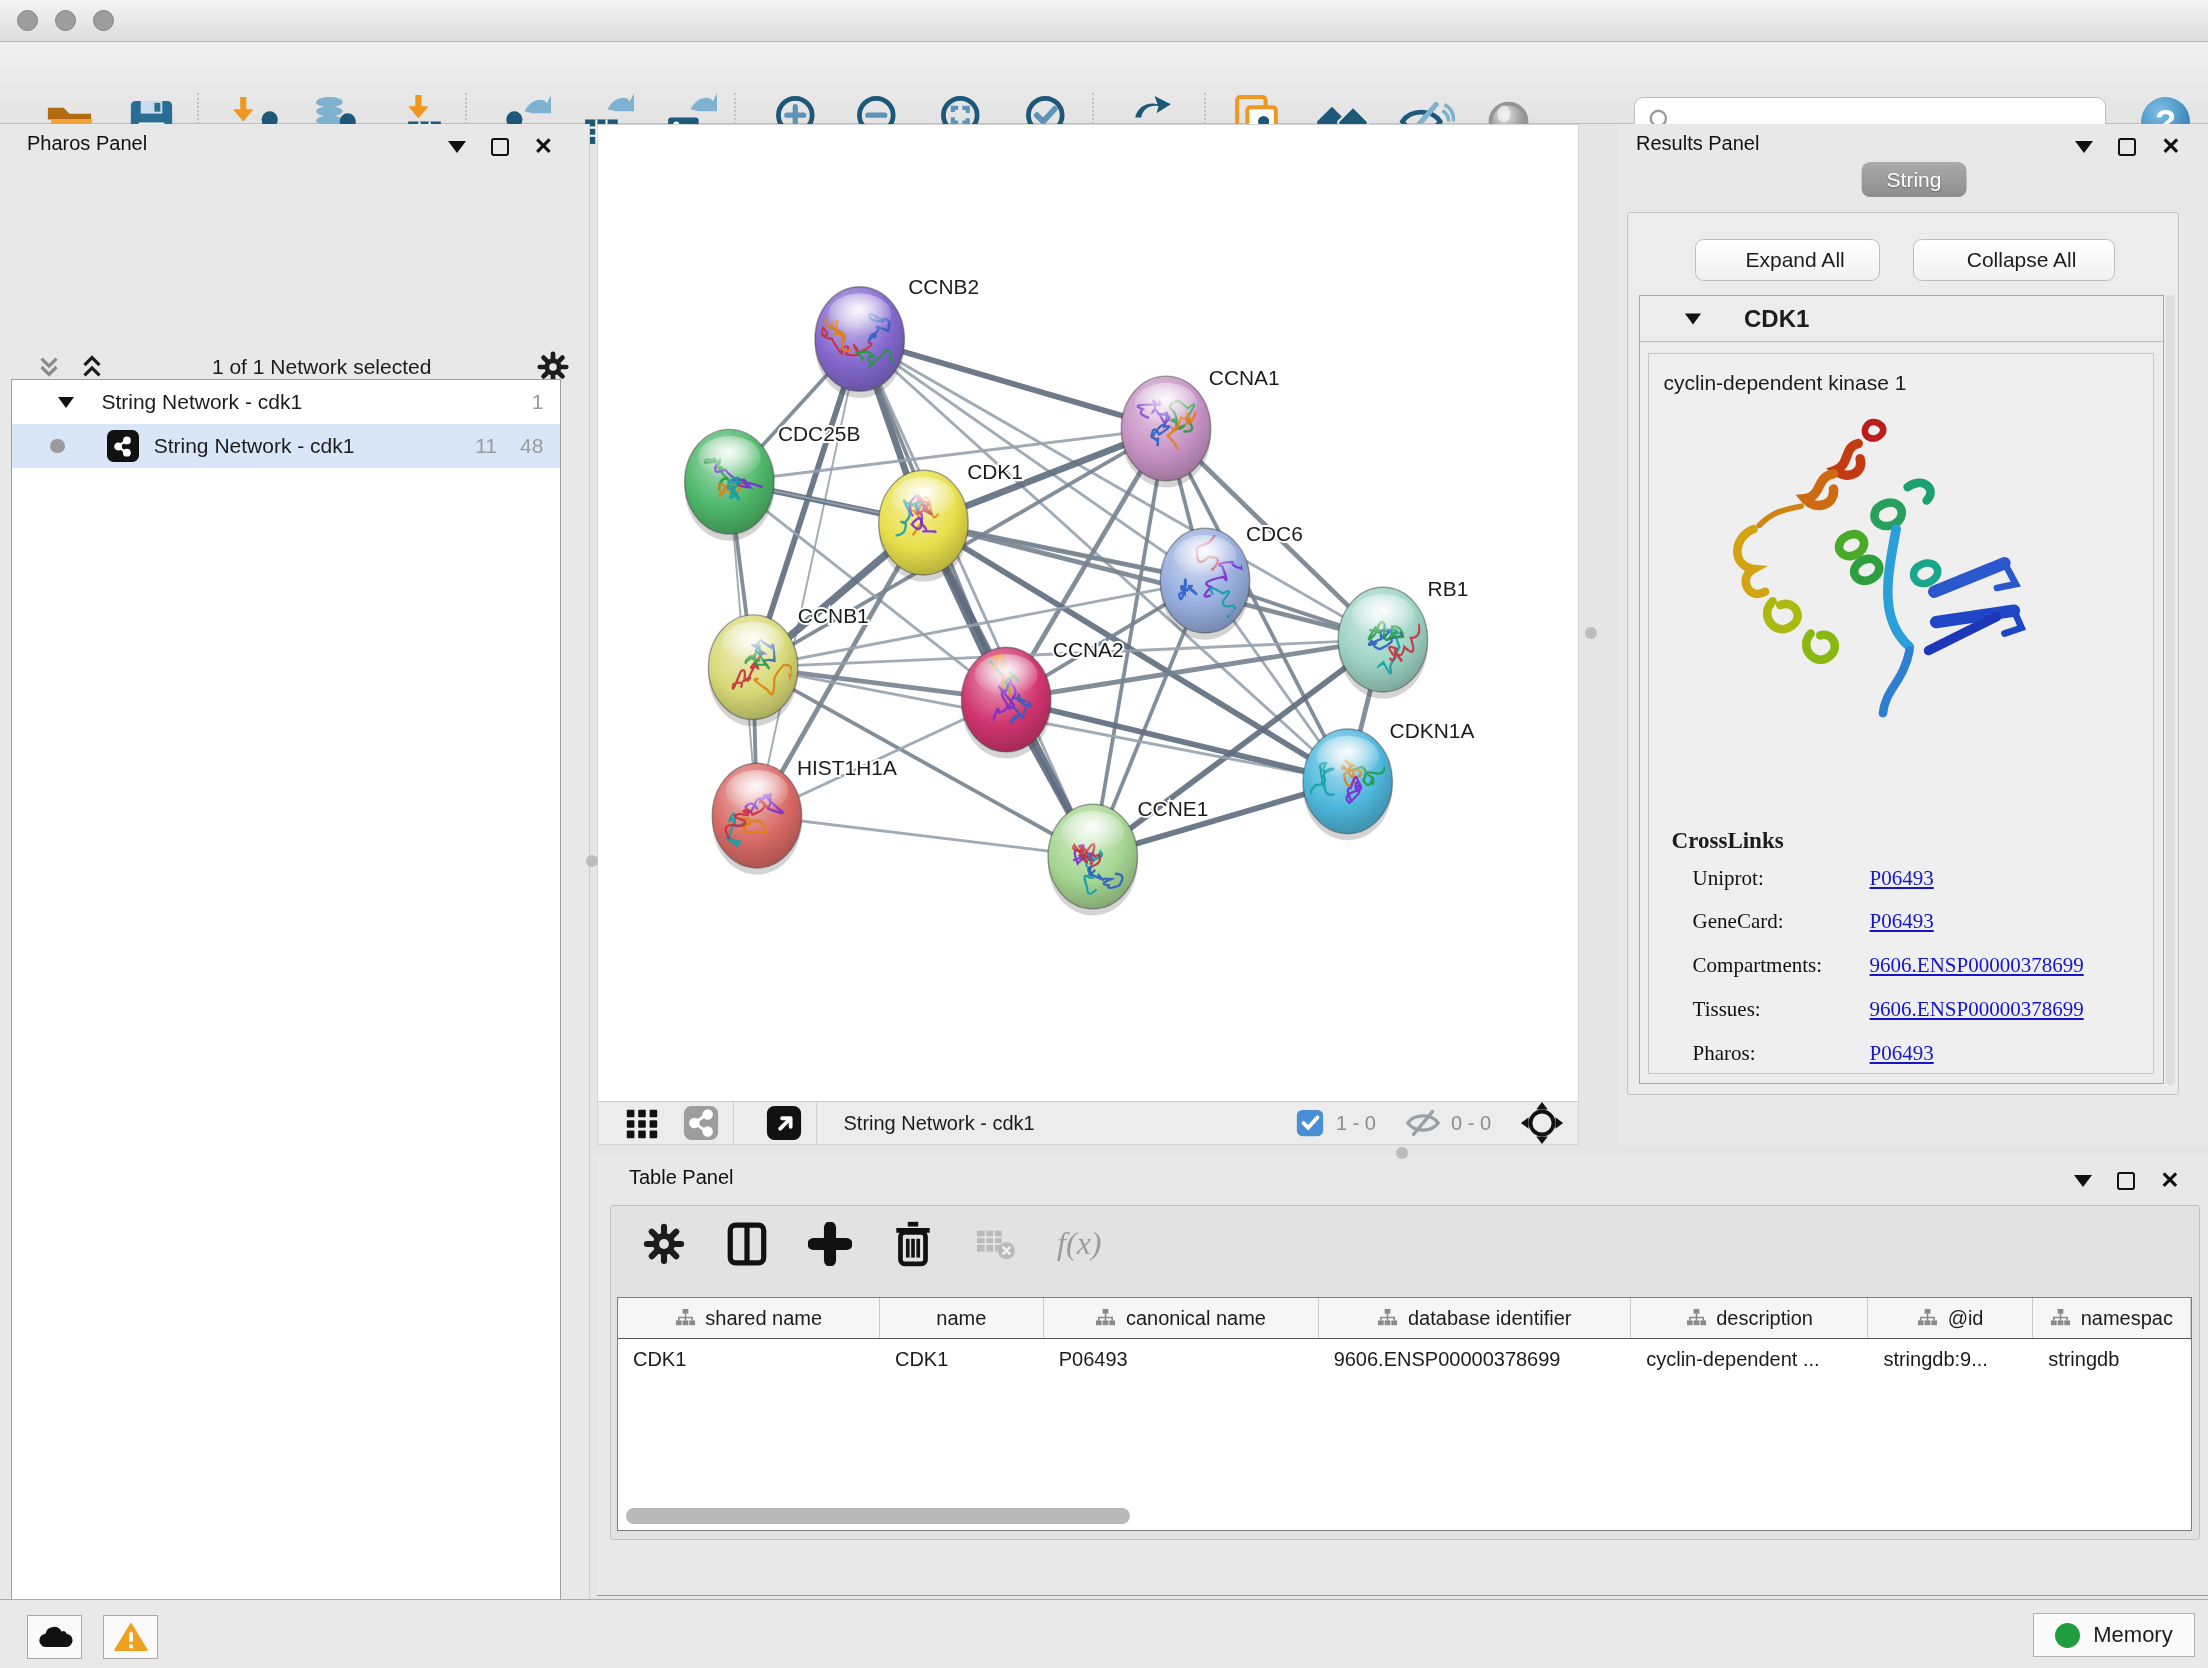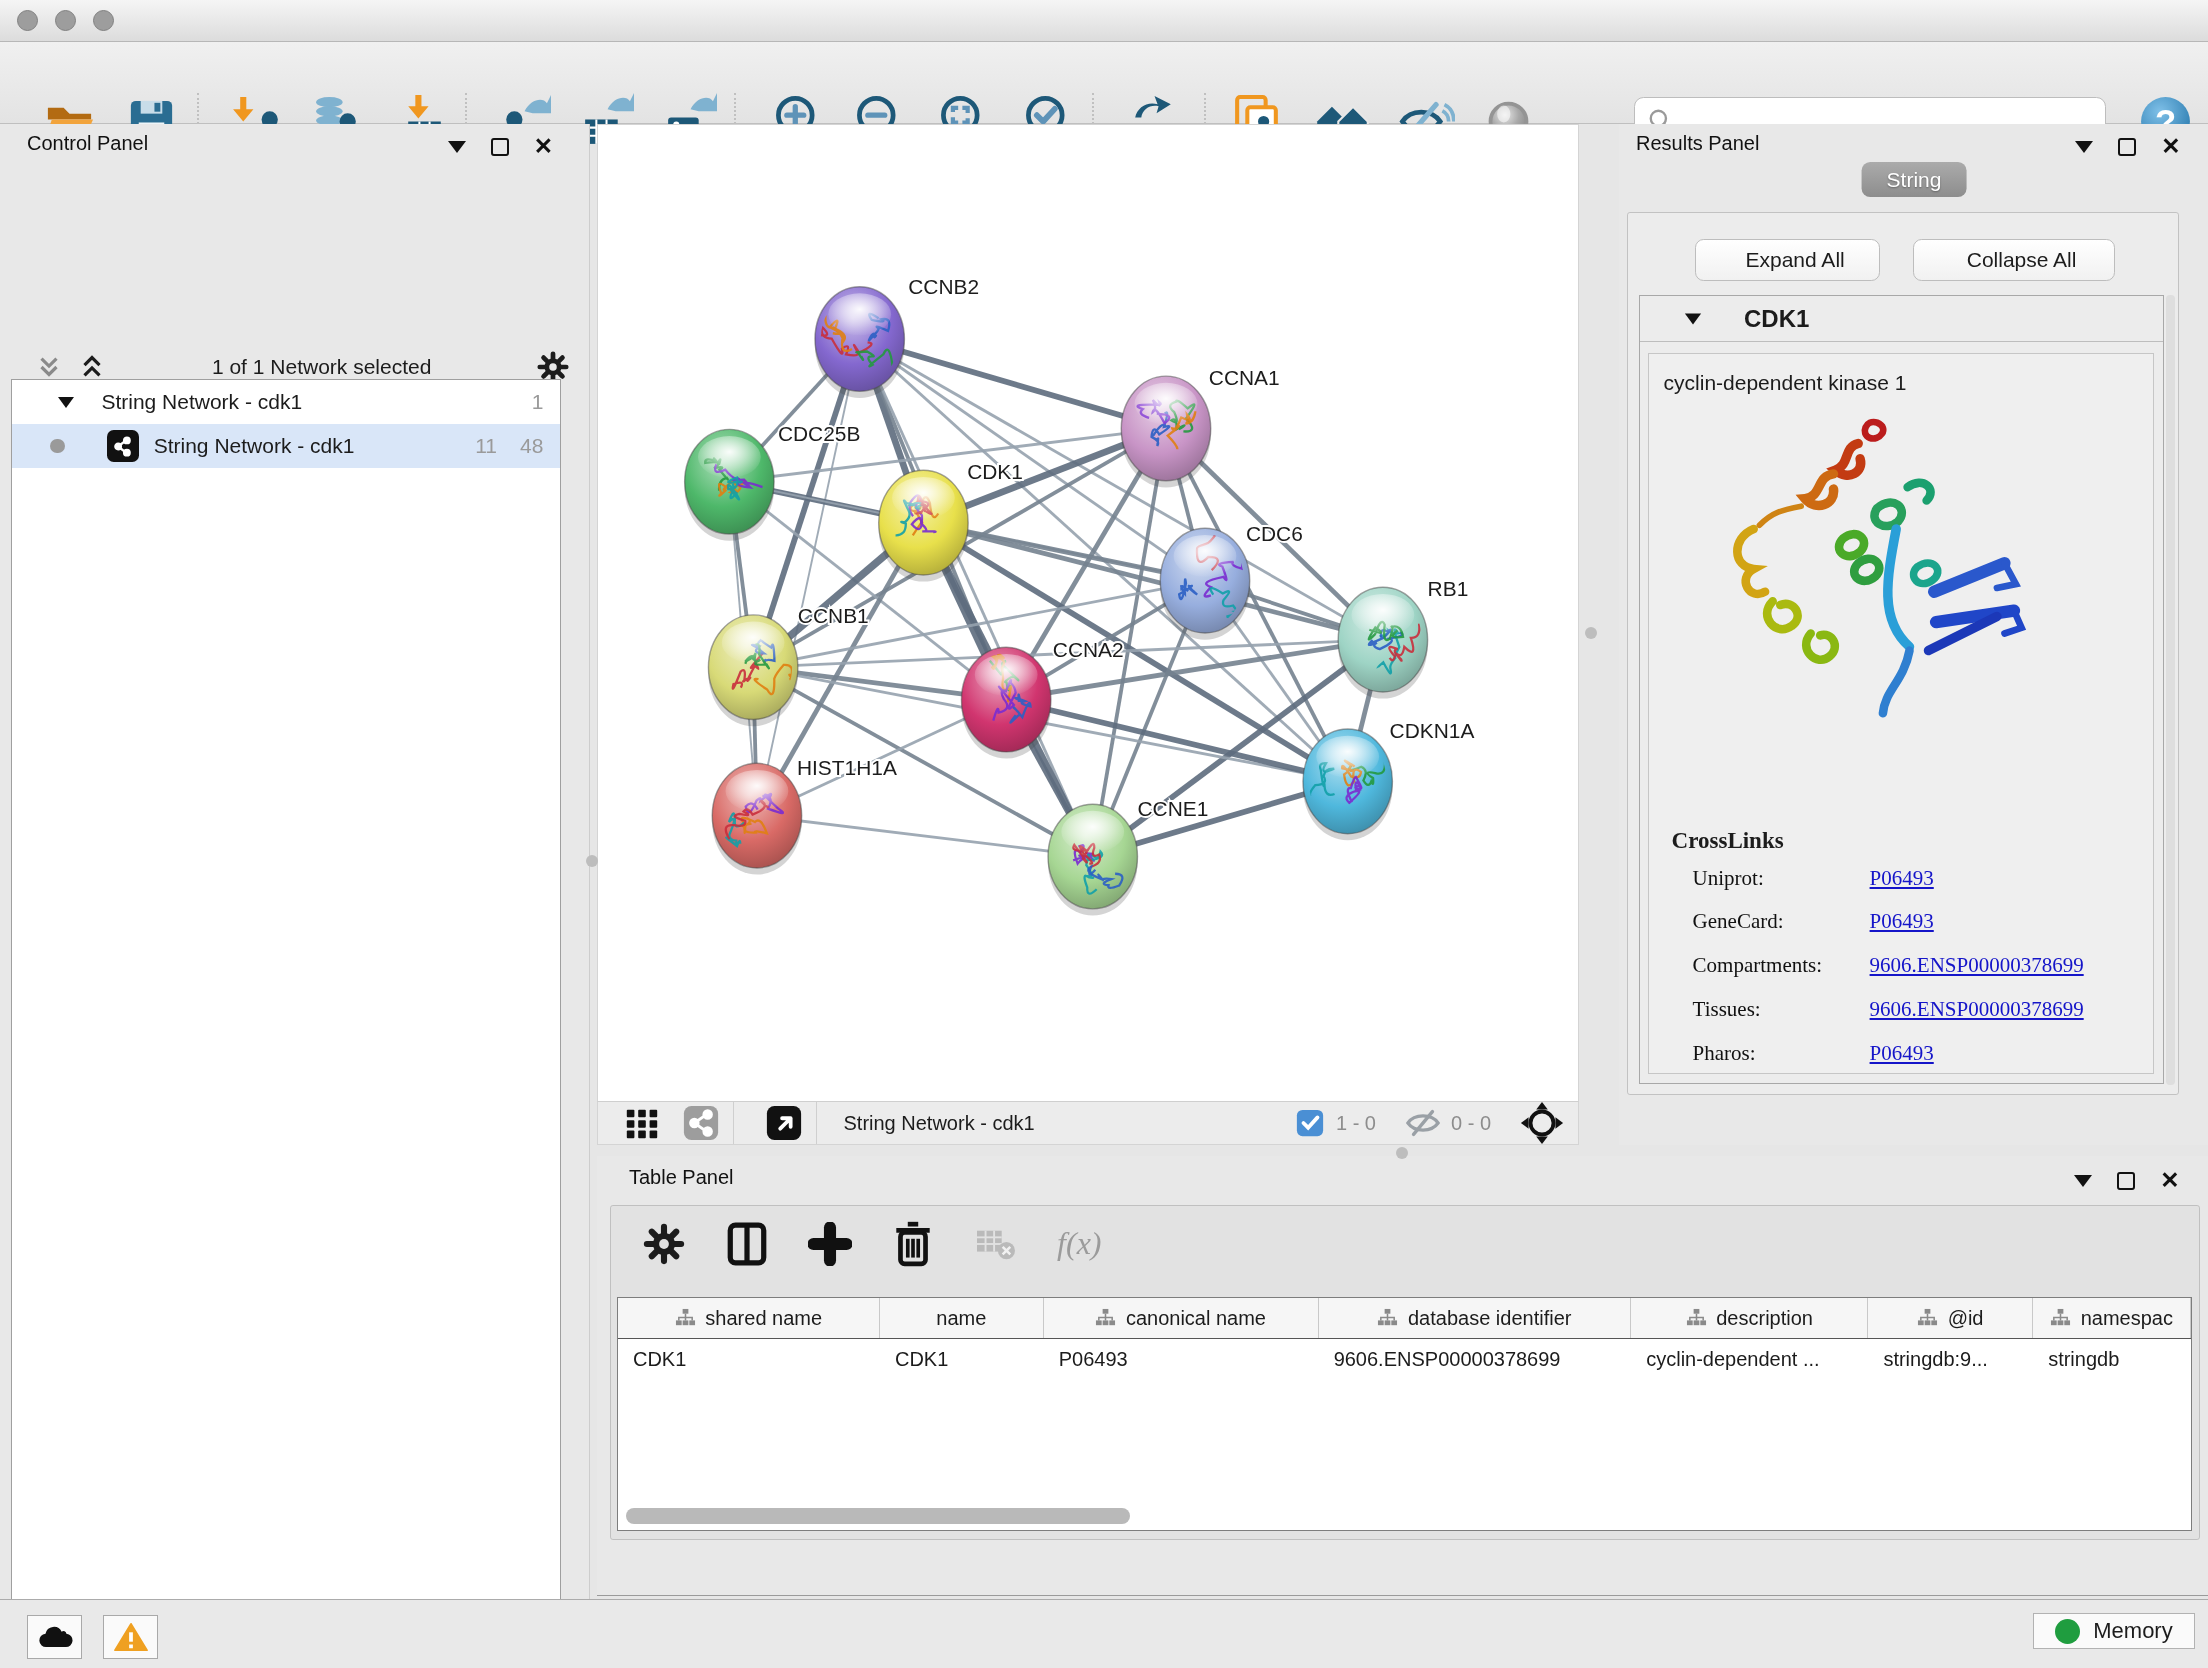--- a/index.html
+++ b/index.html
@@ -85,21 +85,21 @@
   .t-hcell { display:flex; align-items:center; justify-content:center; gap:9.5px; font-size:20px; border-right:1px solid #c9c9c9; overflow:hidden; white-space:nowrap; }
   .t-row { display:flex; height:40px; }
   .t-cell { display:flex; align-items:center; padding-left:15px; font-size:20px; border-right:1px solid transparent; overflow:hidden; white-space:nowrap; }
   .hthumb { position:absolute; left:7.6px; bottom:5.7px; width:504px; height:16px; background:#b9b9b9; border-radius:8.6px; }
   .tbl-tabs { position:absolute; left:530px; top:398px; display:flex; }
   .tbl-tabs .tab { height:40px; font-size:21px; }
 
   
   .bottom-bar { position:absolute; left:0; top:1599px; width:2208px; height:69px; background:#e9e9e9; border-top:1px solid #ababab; }
   .bb-btn { position:absolute; top:15px; height:44px; background:#fafafa; border:1.9px solid #a9a9a9; display:flex; align-items:center; justify-content:center; }
-  .mem-btn { position:absolute; right:13.3px; top:13.3px; height:36px; padding:0 21px; background:#fafafa; border:1.9px solid #b2b2b2;
+  .mem-btn { position:absolute; right:13.3px; top:13.3px; height:44px; padding:0 21px; background:#fafafa; border:1.9px solid #b2b2b2;
     display:flex; align-items:center; gap:13.3px; font-size:22px; }
   .mem-dot { width:25px; height:25px; border-radius:50%; }
 
   .splitter-dot { position:absolute; width:12.4px; height:12.4px; border-radius:50%; background:#bdbdbd; }
   svg { display:block; }
 </style>
 </head>
 <body>
 
 <div class="titlebar">
@@ -307,21 +307,21 @@
             <stop offset="100%" stop-color="#2c7cb0"></stop>
           </radialGradient>
         </defs>
         <circle cx="28" cy="28" r="24" fill="url(#helpg)"></circle>
         <text x="28" y="40" text-anchor="middle" font-size="34" font-weight="bold" fill="#fff" font-family="Liberation Sans, sans-serif">?</text>
       </svg>
   </div>
 </div>
 
 <div class="ctl-panel">
-  <div class="panel-head" style="left:27px; top:7.6px;">Control Panel</div>
+  <div class="panel-head" style="left:27px; top:7.6px;">Pharos Panel</div>
   <div class="win-ctl" style="right:36px; top:11.4px;">
     <div class="tri"></div>
     <div class="wc square"></div>
     <div class="wc" style="font-weight:bold; font-size:23px;">✕</div>
   </div>
   <div class="net-subrow">
     <svg width="30" height="30" viewBox="0 0 32 32">
         <g stroke="#8a8a8a" stroke-width="3.4" fill="none">
           <path d="M8 7l8 8 8-8"></path>
           <path d="M8 16l8 8 8-8"></path>

